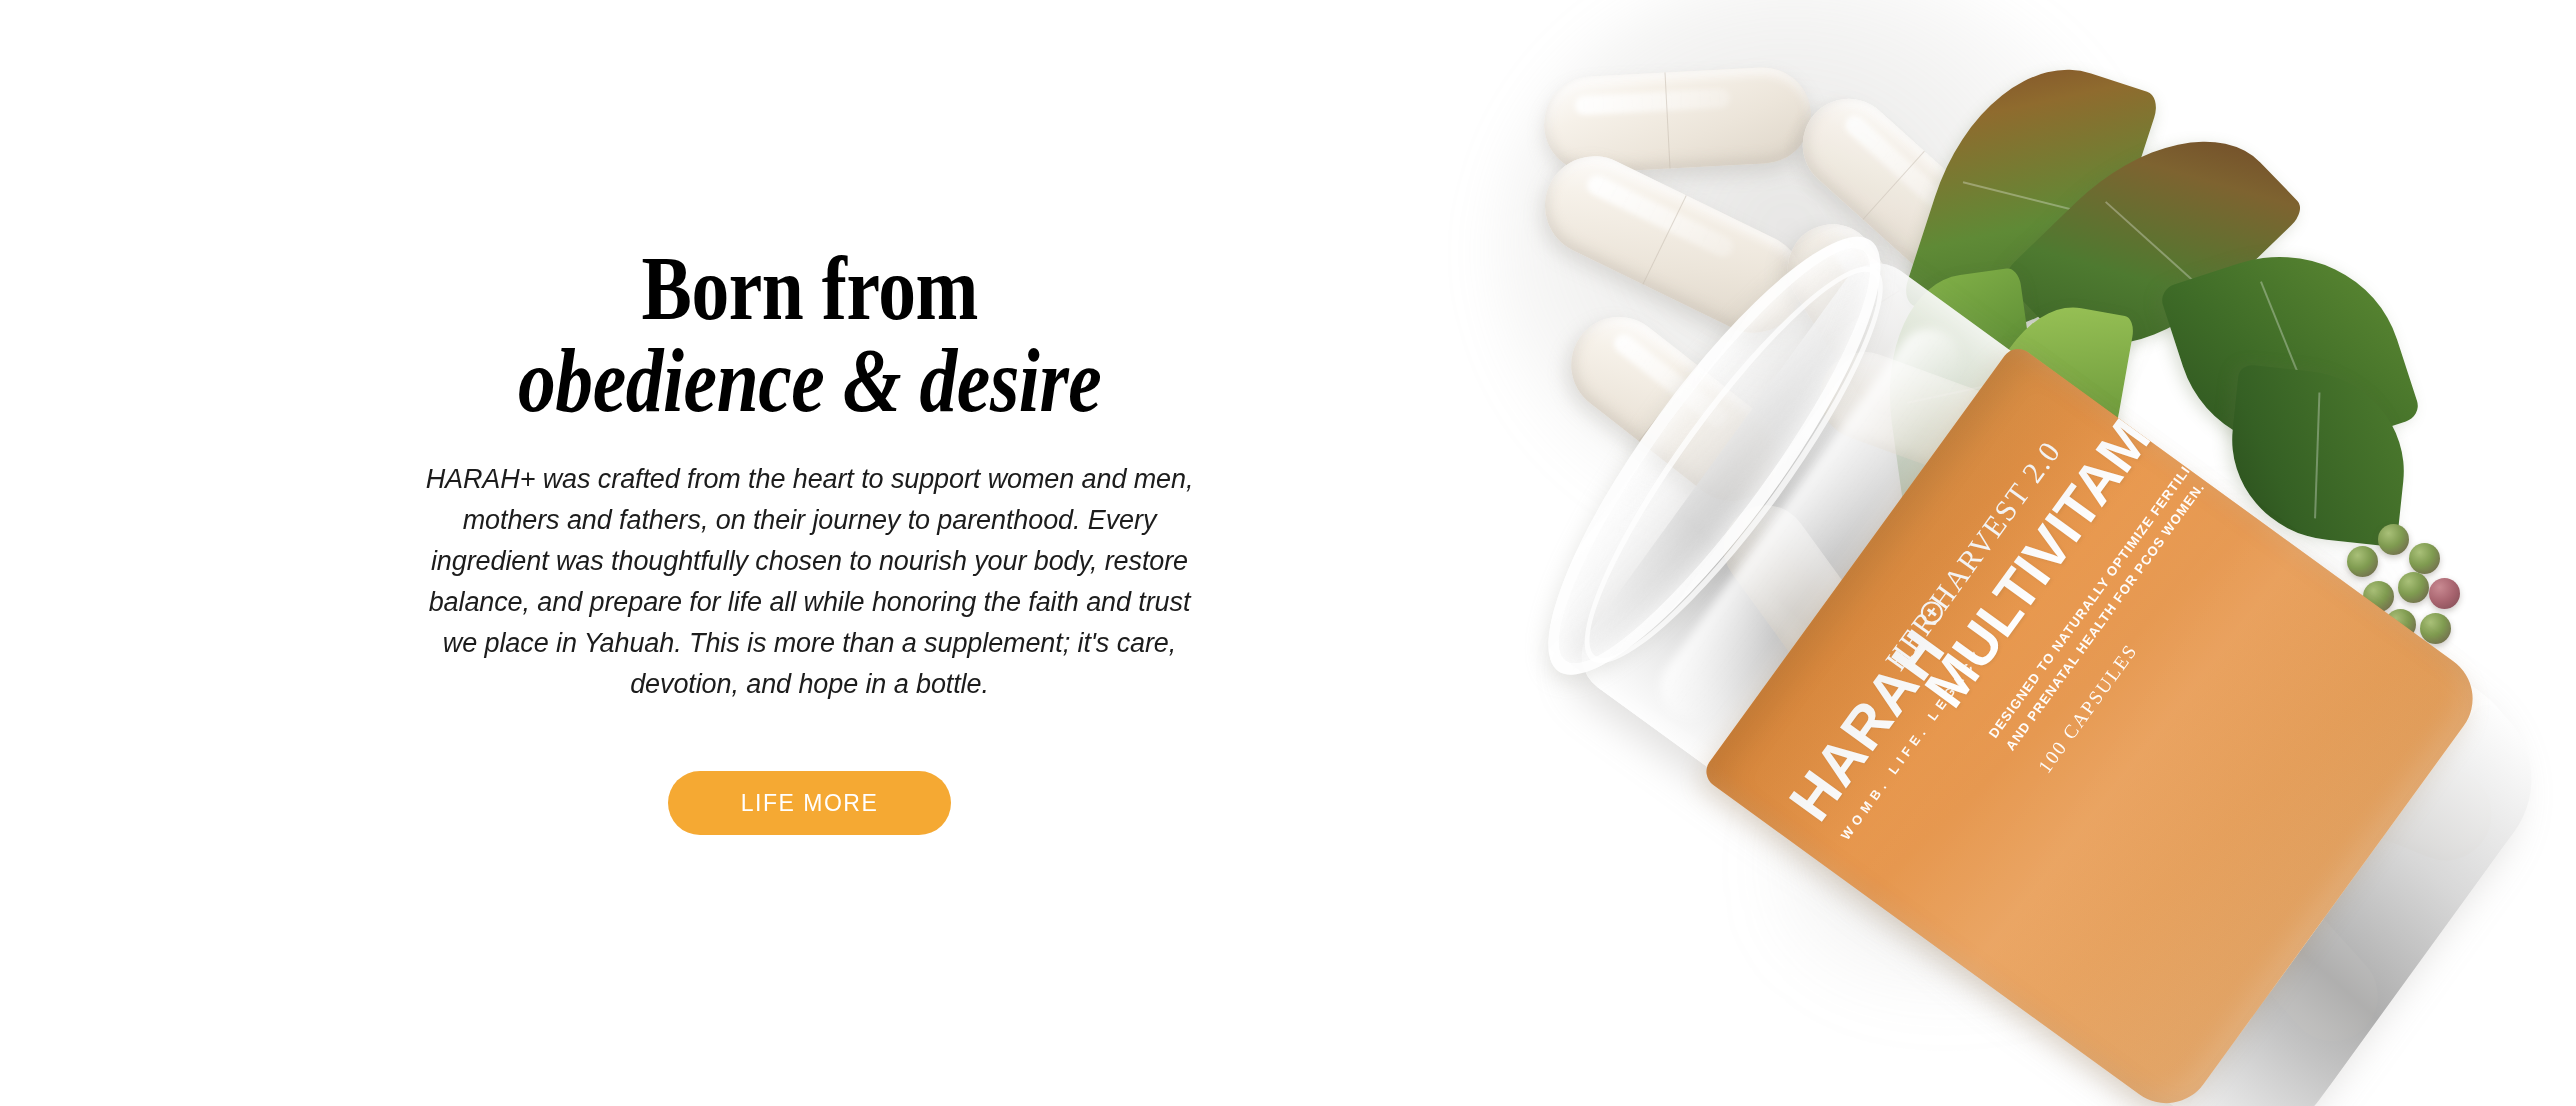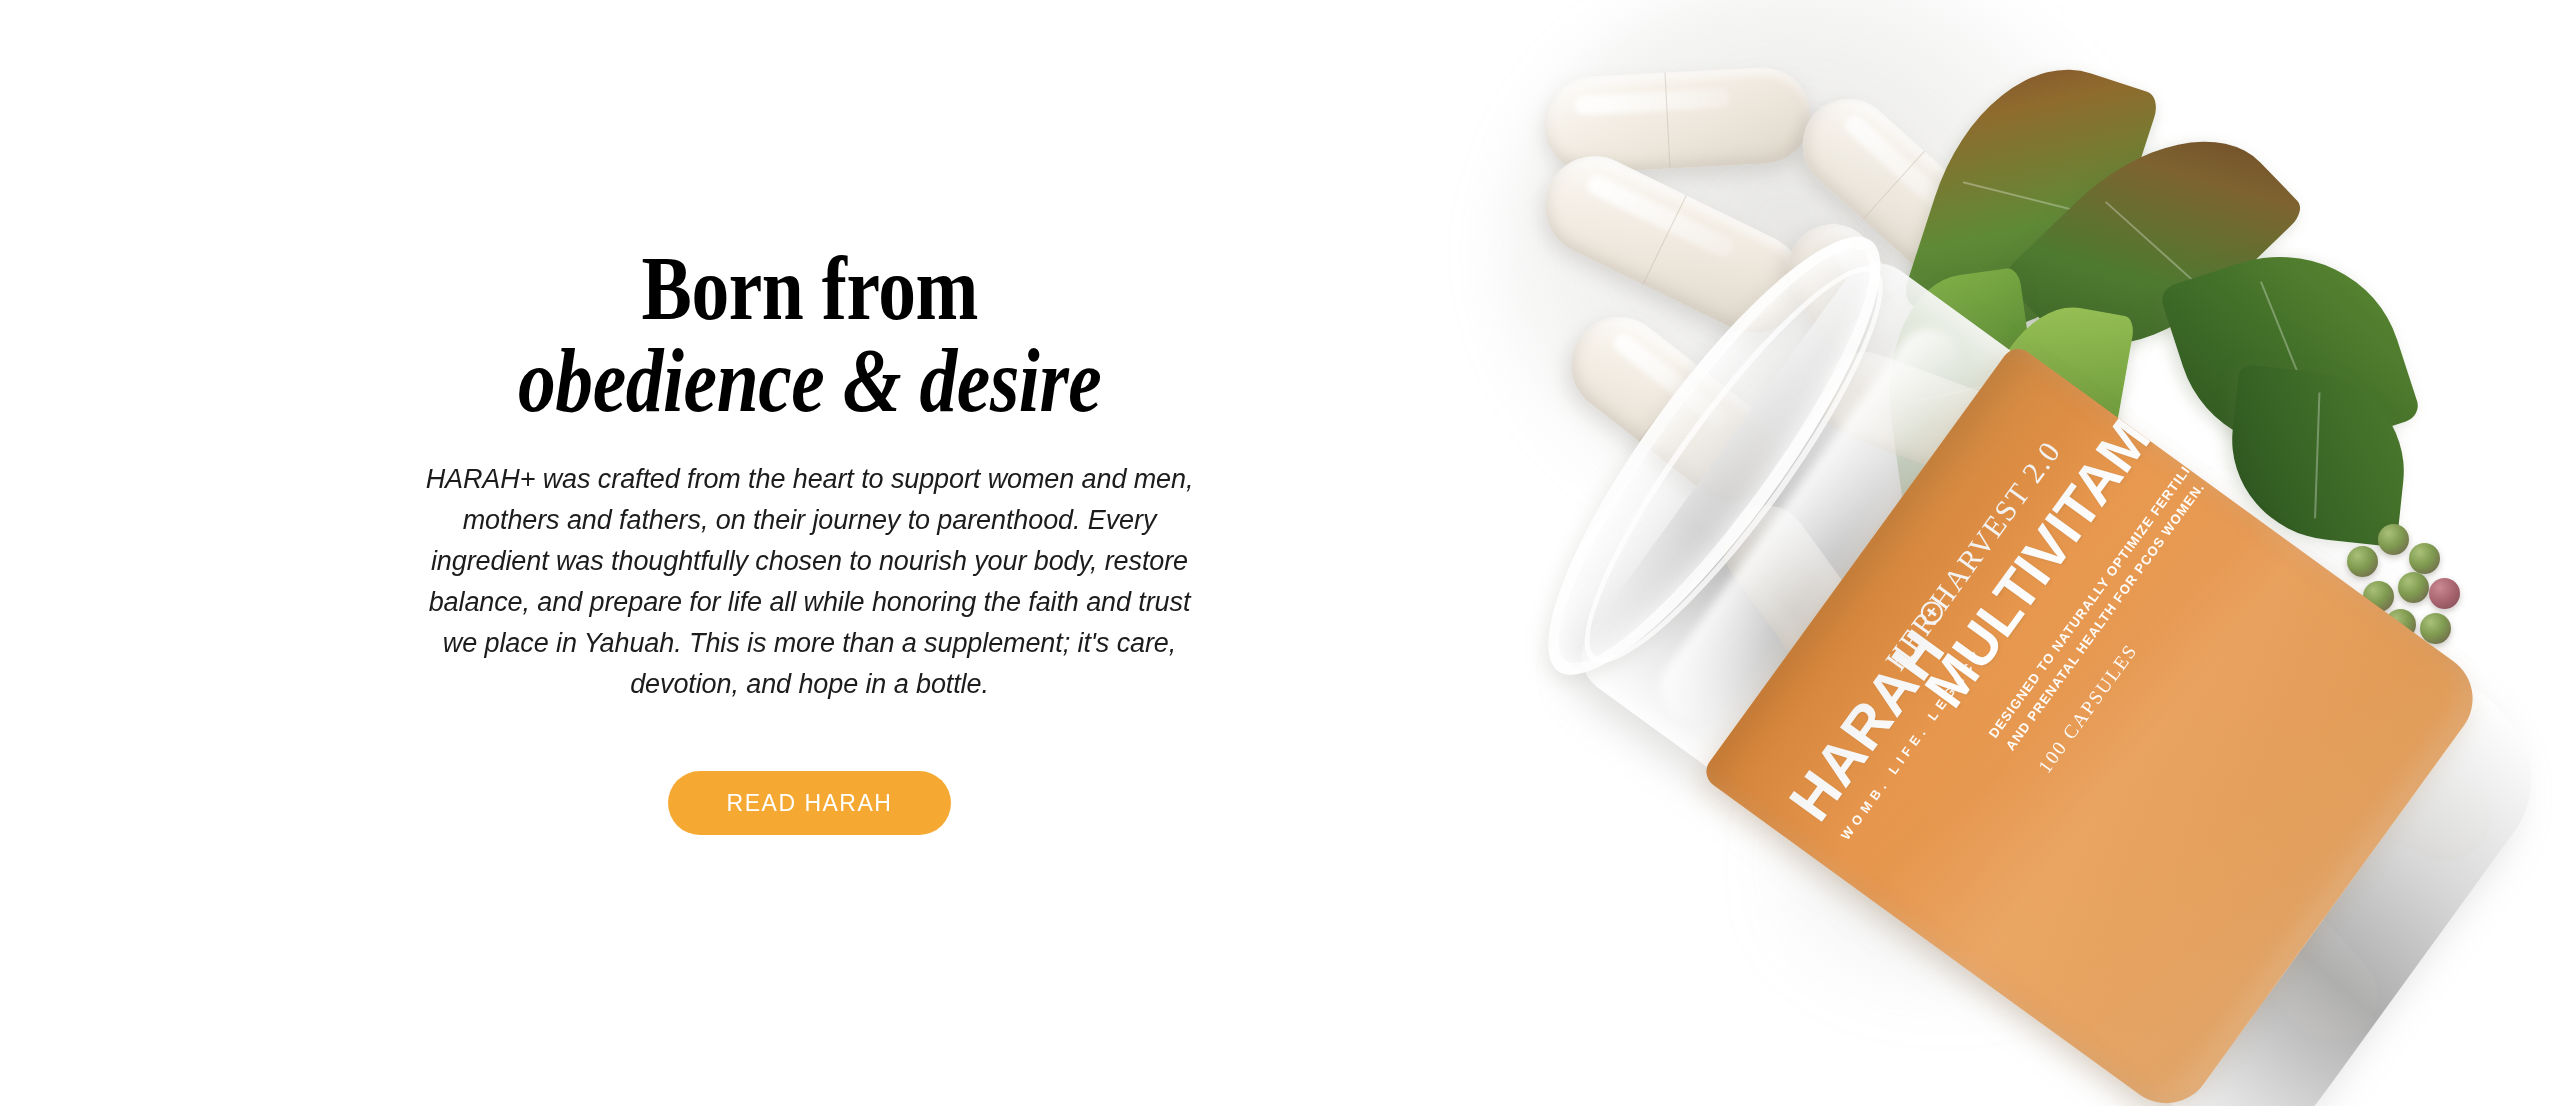--- a/index.html
+++ b/index.html
@@ -371,21 +371,21 @@
   <div class="copy-col">
 
     <h1 class="headline">
       <span class="line1">Born from</span>
       <span class="line2">obedience &amp; desire</span>
     </h1>
 
     <p class="lede">HARAH+ was crafted from the heart to support women and men, mothers and fathers, on their journey to parenthood. Every ingredient was thoughtfully chosen to nourish your body, restore balance, and prepare for life all while honoring the faith and trust we place in Yahuah. This is more than a supplement; it's care, devotion, and hope in a bottle.</p>
 
     <div class="cta-wrap">
-      <button class="cta" type="button">READ HARAH</button>
+      <button class="cta" type="button">LIFE MORE</button>
     </div>
   </div>
 
   <div class="photo">
 
     <div class="studio-shadow"></div>
     <div class="drop-shadow"></div>
 
     <div class="capsule cap-1">
         <span class="glint"></span>

